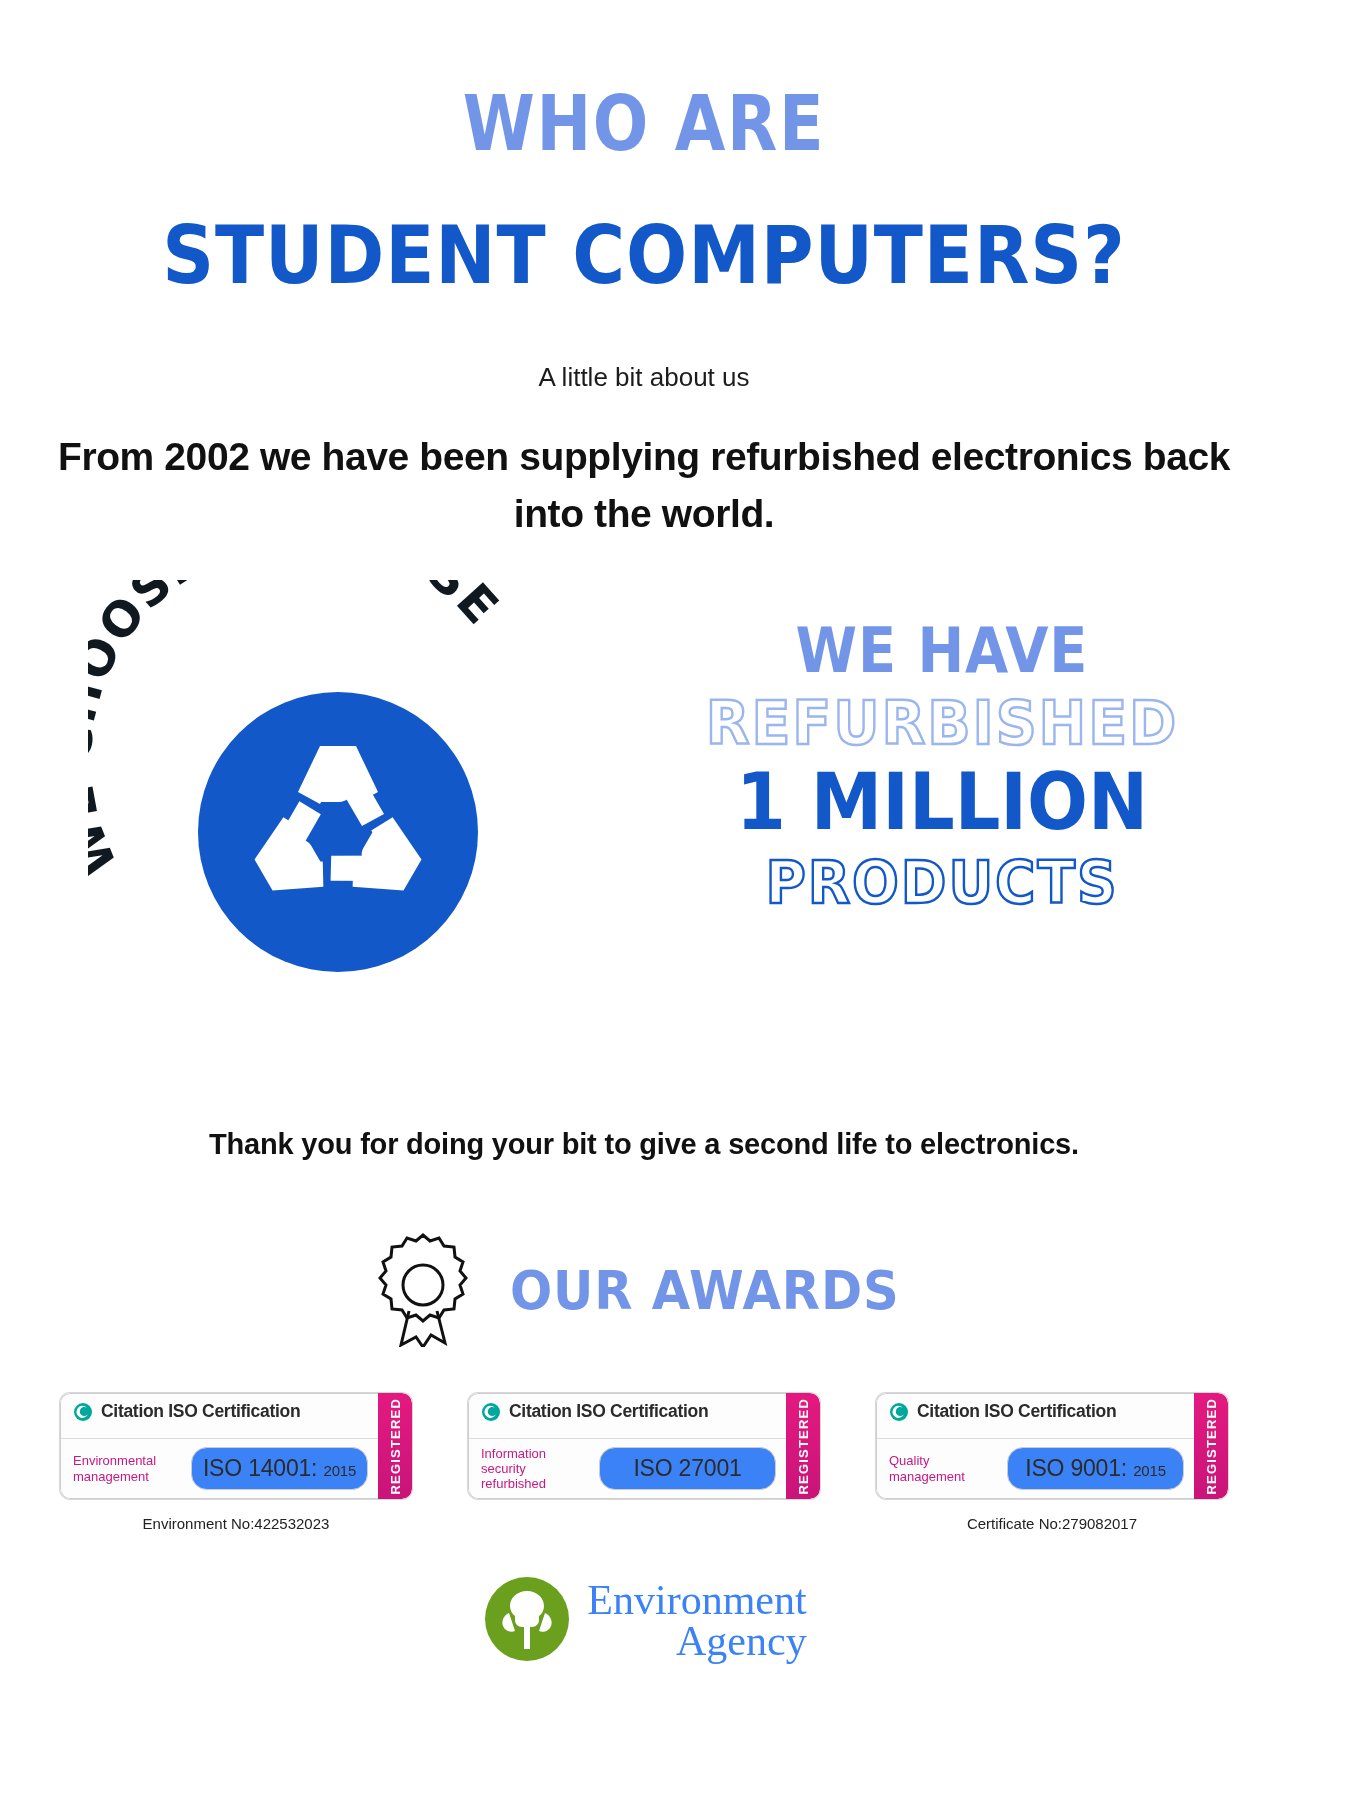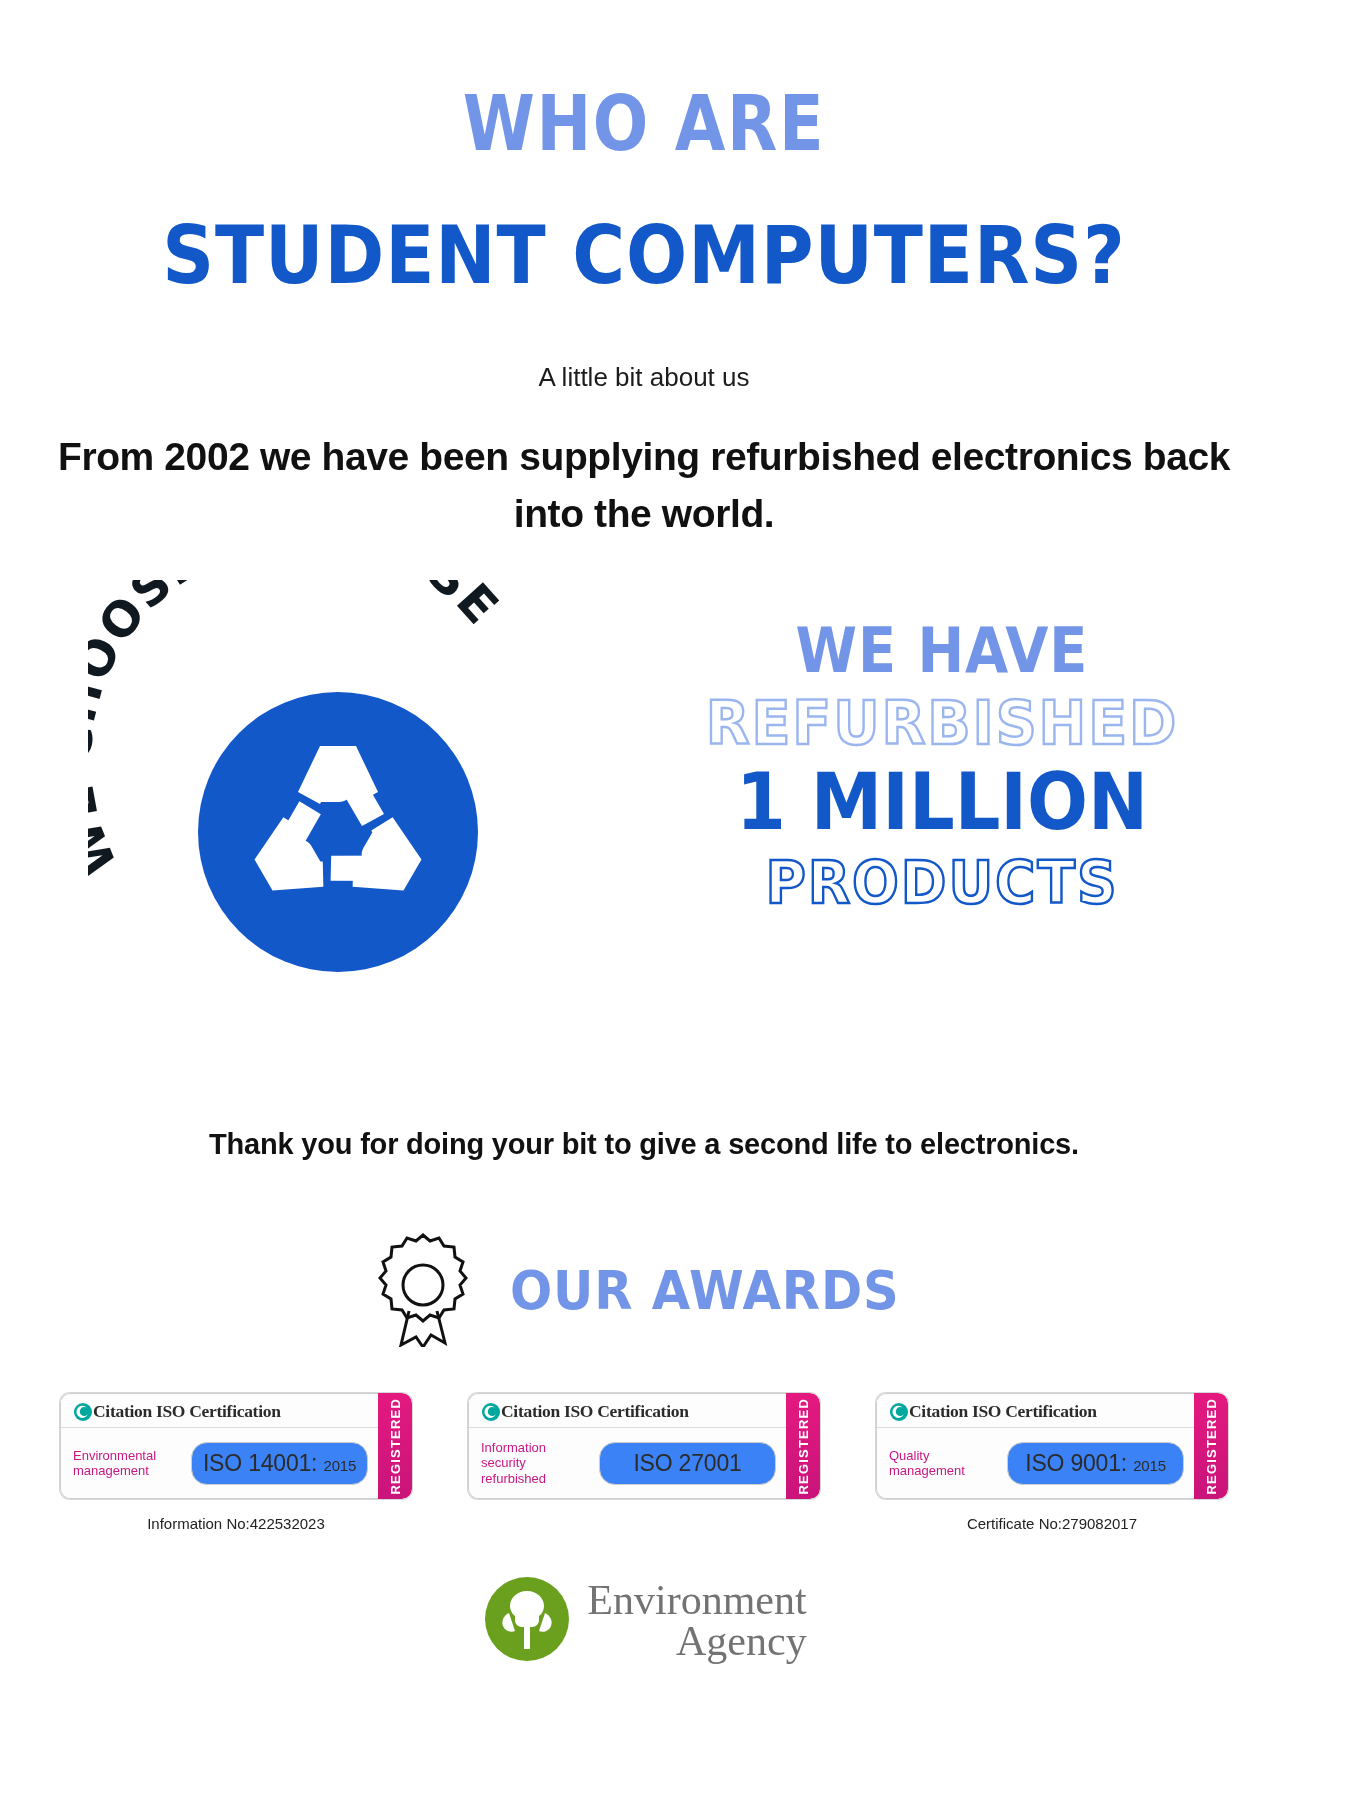--- a/index.html
+++ b/index.html
@@ -190,23 +190,23 @@
     display: flex;
     flex-direction: column;
     background: #fdfdfd;
     border: 1px solid #cfcfcf;
     border-right: none;
     border-radius: 10px 0 0 10px;
   }
   .iso-top {
     display: flex;
     align-items: center;
-    padding: 7px 10px 5px 12px;
+    gap: 8px;
+    padding: 7px 10px 16px 12px;
     border-bottom: 1px solid #dcdcdc;
-    font-family: Liberation Serif, serif;
   }
   .cit-logo {
     width: 20px; height: 20px;
     flex: 0 0 20px;
   }
   .cit-text {
     font-size: 17.5px;
     font-weight: 700;
     color: #2b2b2b;
     letter-spacing: -0.3px;
@@ -266,21 +266,21 @@
 
   .ea-wrap {
     display: flex;
     align-items: center;
     justify-content: center;
     gap: 14px;
     margin-top: 40px;
   }
   .ea-text {
     font-family: "Liberation Serif", serif;
-    color: #737373;
+    color: #3b82f6;
     line-height: 0.98;
   }
   .ea-text .l1 { font-size: 42px; }
   .ea-text .l2 { font-size: 42px; text-align: right; }
 </style>
 </head>
 <body>
 
 <div class="page">
 
@@ -384,21 +384,21 @@
               <span>ISO</span>
               <span>14001:</span>
               <span class="yr">2015</span>
             </div>
           </div>
         </div>
         <div class="iso-right">
           <span>REGISTERED</span>
         </div>
       </div>
-      <div class="cert-no">Information No:422532023</div>
+      <div class="cert-no">Environment No:422532023</div>
     </div>
 
     <div class="badge-col">
       <div class="iso-badge">
         <div class="iso-left">
           <div class="iso-top">
             <span class="cit-logo">
               <svg width="20" height="20" viewBox="0 0 20 20" xmlns="http://www.w3.org/2000/svg">
                 <circle cx="10" cy="10" r="9" fill="#00a79d"></circle>
                 <path d="M14 6 a6 6 0 1 0 1 6 a4.5 4.5 0 1 1 -1 -6 z" fill="#ffffff"></path>

